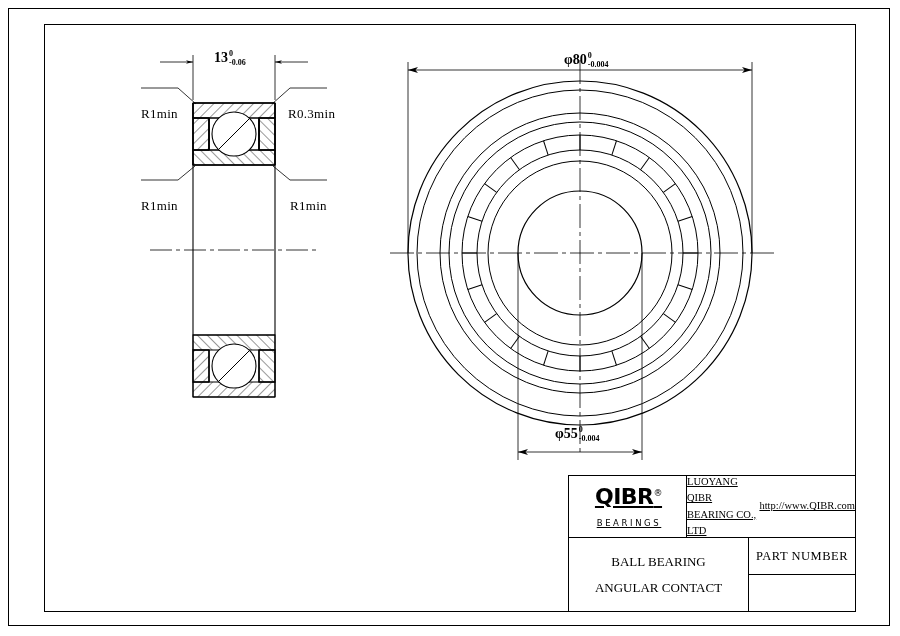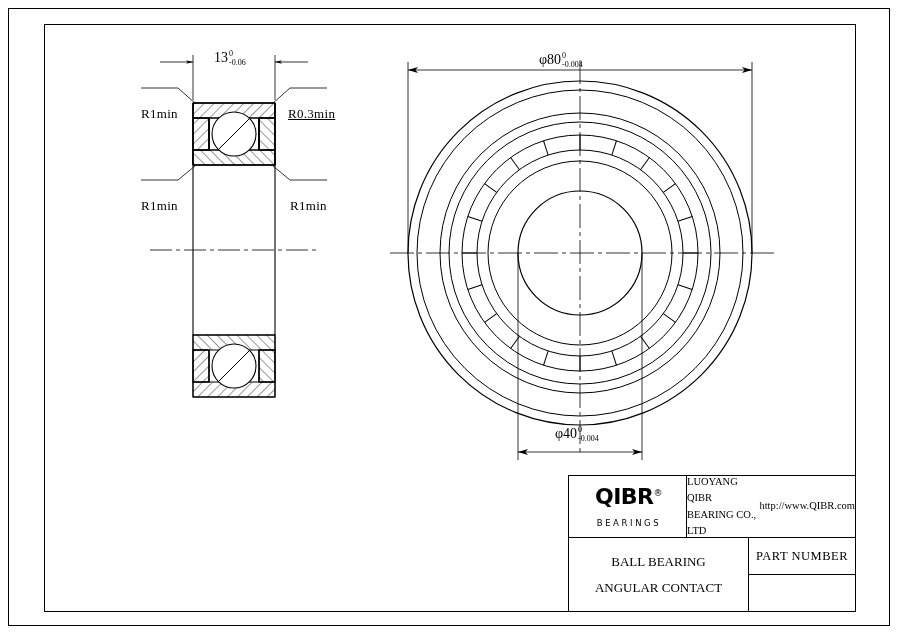--- a/index.html
+++ b/index.html
@@ -50,20 +50,21 @@
     font-size: 13px;
     white-space: nowrap;
     letter-spacing: 0.3px;
     margin-top: 30px;
   }
   .dimtext {
     position: absolute;
     font-family: "Liberation Serif", serif;
     font-size: 14px;
     white-space: nowrap;
+    font-weight: bold;
   }
   .tolstack {
     display: inline-block;
     vertical-align: middle;
     font-size: 8px;
     line-height: 1.05;
     text-align: left;
     margin-left: 1px;
     position: relative;
     top: 0px;
@@ -82,20 +83,21 @@
   }
   .tb-top {
     position: absolute;
     left: 0; top: 0;
     width: 100%;
     height: 62px;
     border-bottom: 1px solid #000;
     box-sizing: border-box;
     display: flex;
     align-items: flex-start;
+    text-decoration: underline;
   }
   .tb-logo {
     width: 118px;
     height: 100%;
     border-right: 1px solid #000;
     box-sizing: border-box;
     display: flex;
     flex-direction: column;
     justify-content: center;
     align-items: center;
@@ -385,34 +387,34 @@
     <g stroke="#000" stroke-width="0.8">
       <line x1="518" y1="253" x2="518" y2="460"></line>
       <line x1="642" y1="253" x2="642" y2="460"></line>
       <line x1="518" y1="452" x2="642" y2="452"></line>
       <path d="M518,452 L528,449 L525.4,452 L528,455 Z" fill="#000" stroke="none"></path>
       <path d="M642,452 L632,449 L634.6,452 L632,455 Z" fill="#000" stroke="none"></path>
     </g>
   </svg>
 
   <div class="lbl" style="left:141px; top:76px;">R1min</div>
-  <div class="lbl" style="left:288px; top:76px;text-decoration:underline;">R0.3min</div>
+  <div class="lbl" style="left:288px; top:76px;">R0.3min</div>
   <div class="lbl" style="left:141px; top:168px;">R1min</div>
   <div class="lbl" style="left:290px; top:168px;">R1min</div>
 
   <div class="dimtext" style="left:214px; top:50px;">
     <span>13</span><span class="tolstack"><span>0</span><span>-0.06</span></span>
   </div>
 
-  <div class="dimtext" style="left:539px; top:52px;">
+  <div class="dimtext" style="left:564px; top:52px;">
     <span>φ</span><span>80</span><span class="tolstack"><span>0</span><span>-0.004</span></span>
   </div>
 
   <div class="dimtext" style="left:555px; top:426px;">
-    <span>φ</span><span>40</span><span class="tolstack"><span>0</span><span>-0.004</span></span>
+    <span>φ</span><span>55</span><span class="tolstack"><span>0</span><span>-0.004</span></span>
   </div>
 
   <div class="titleblock">
     <div class="tb-top">
       <div class="tb-logo">
         <div class="logo-main"><span>QIBR</span><span class="logo-reg">®</span></div>
         <div class="logo-sub">BEARINGS</div>
       </div>
       <div class="tb-company">
         <div>LUOYANG QIBR BEARING CO., LTD</div>

